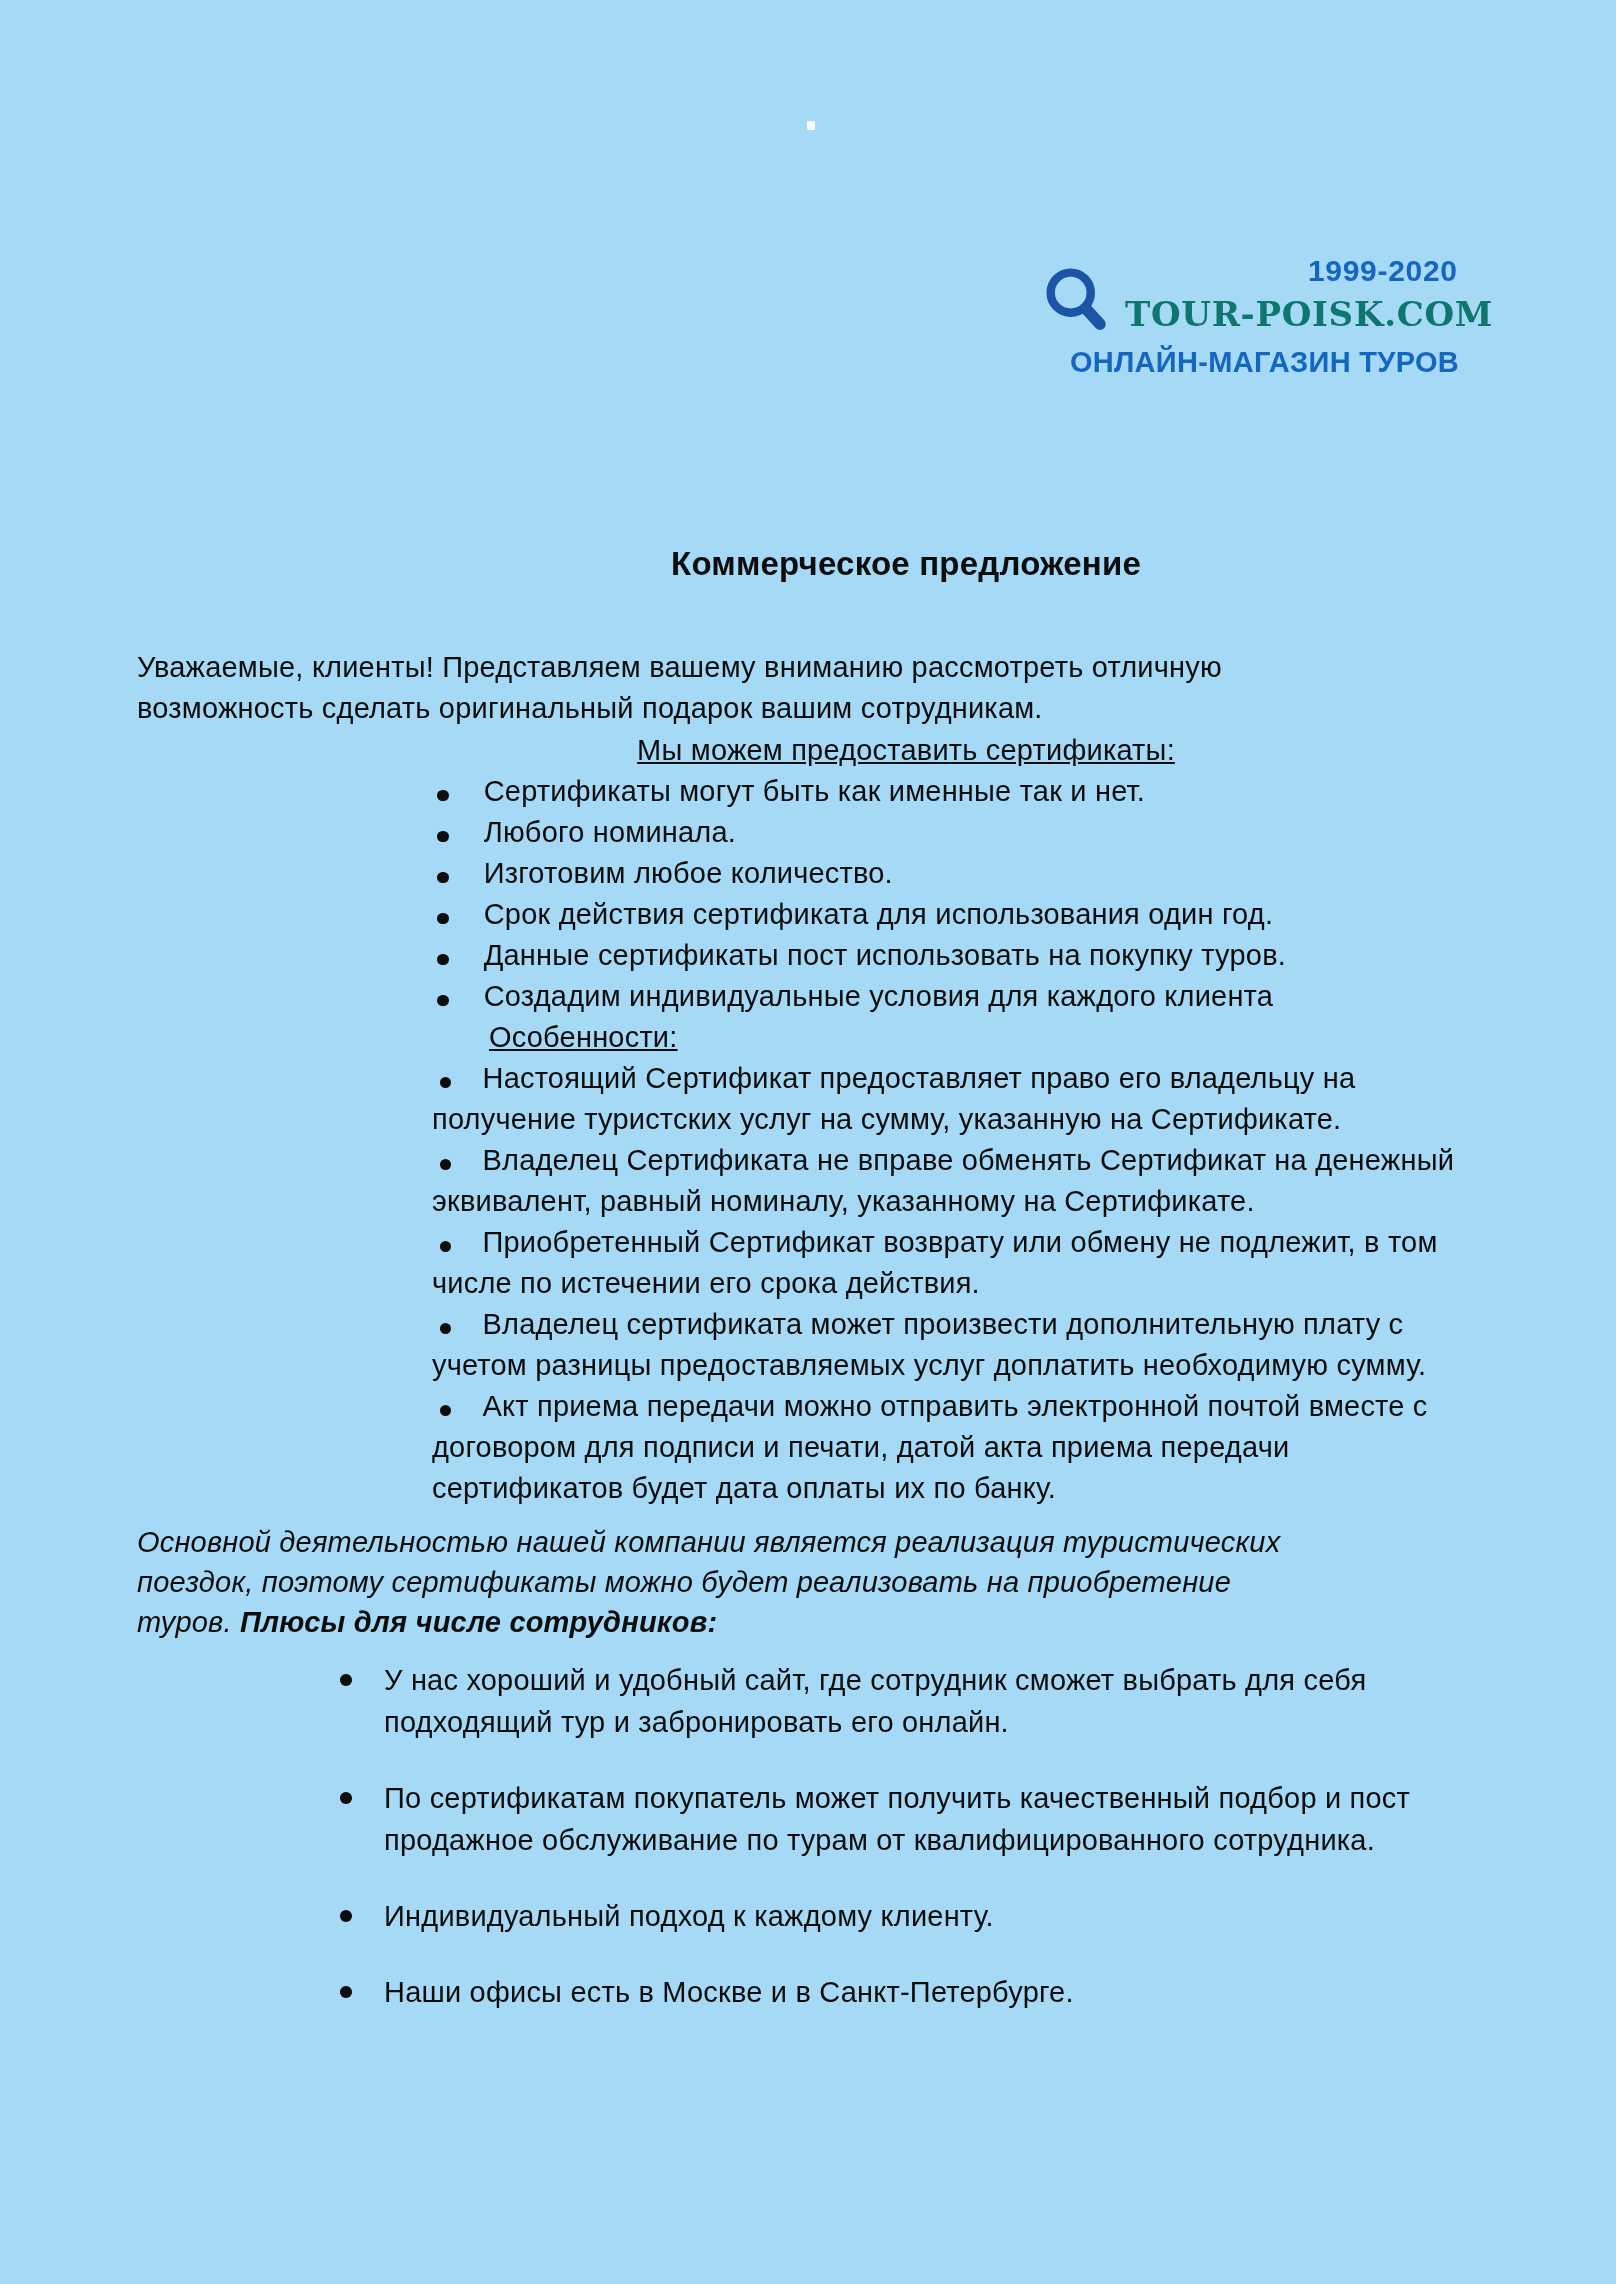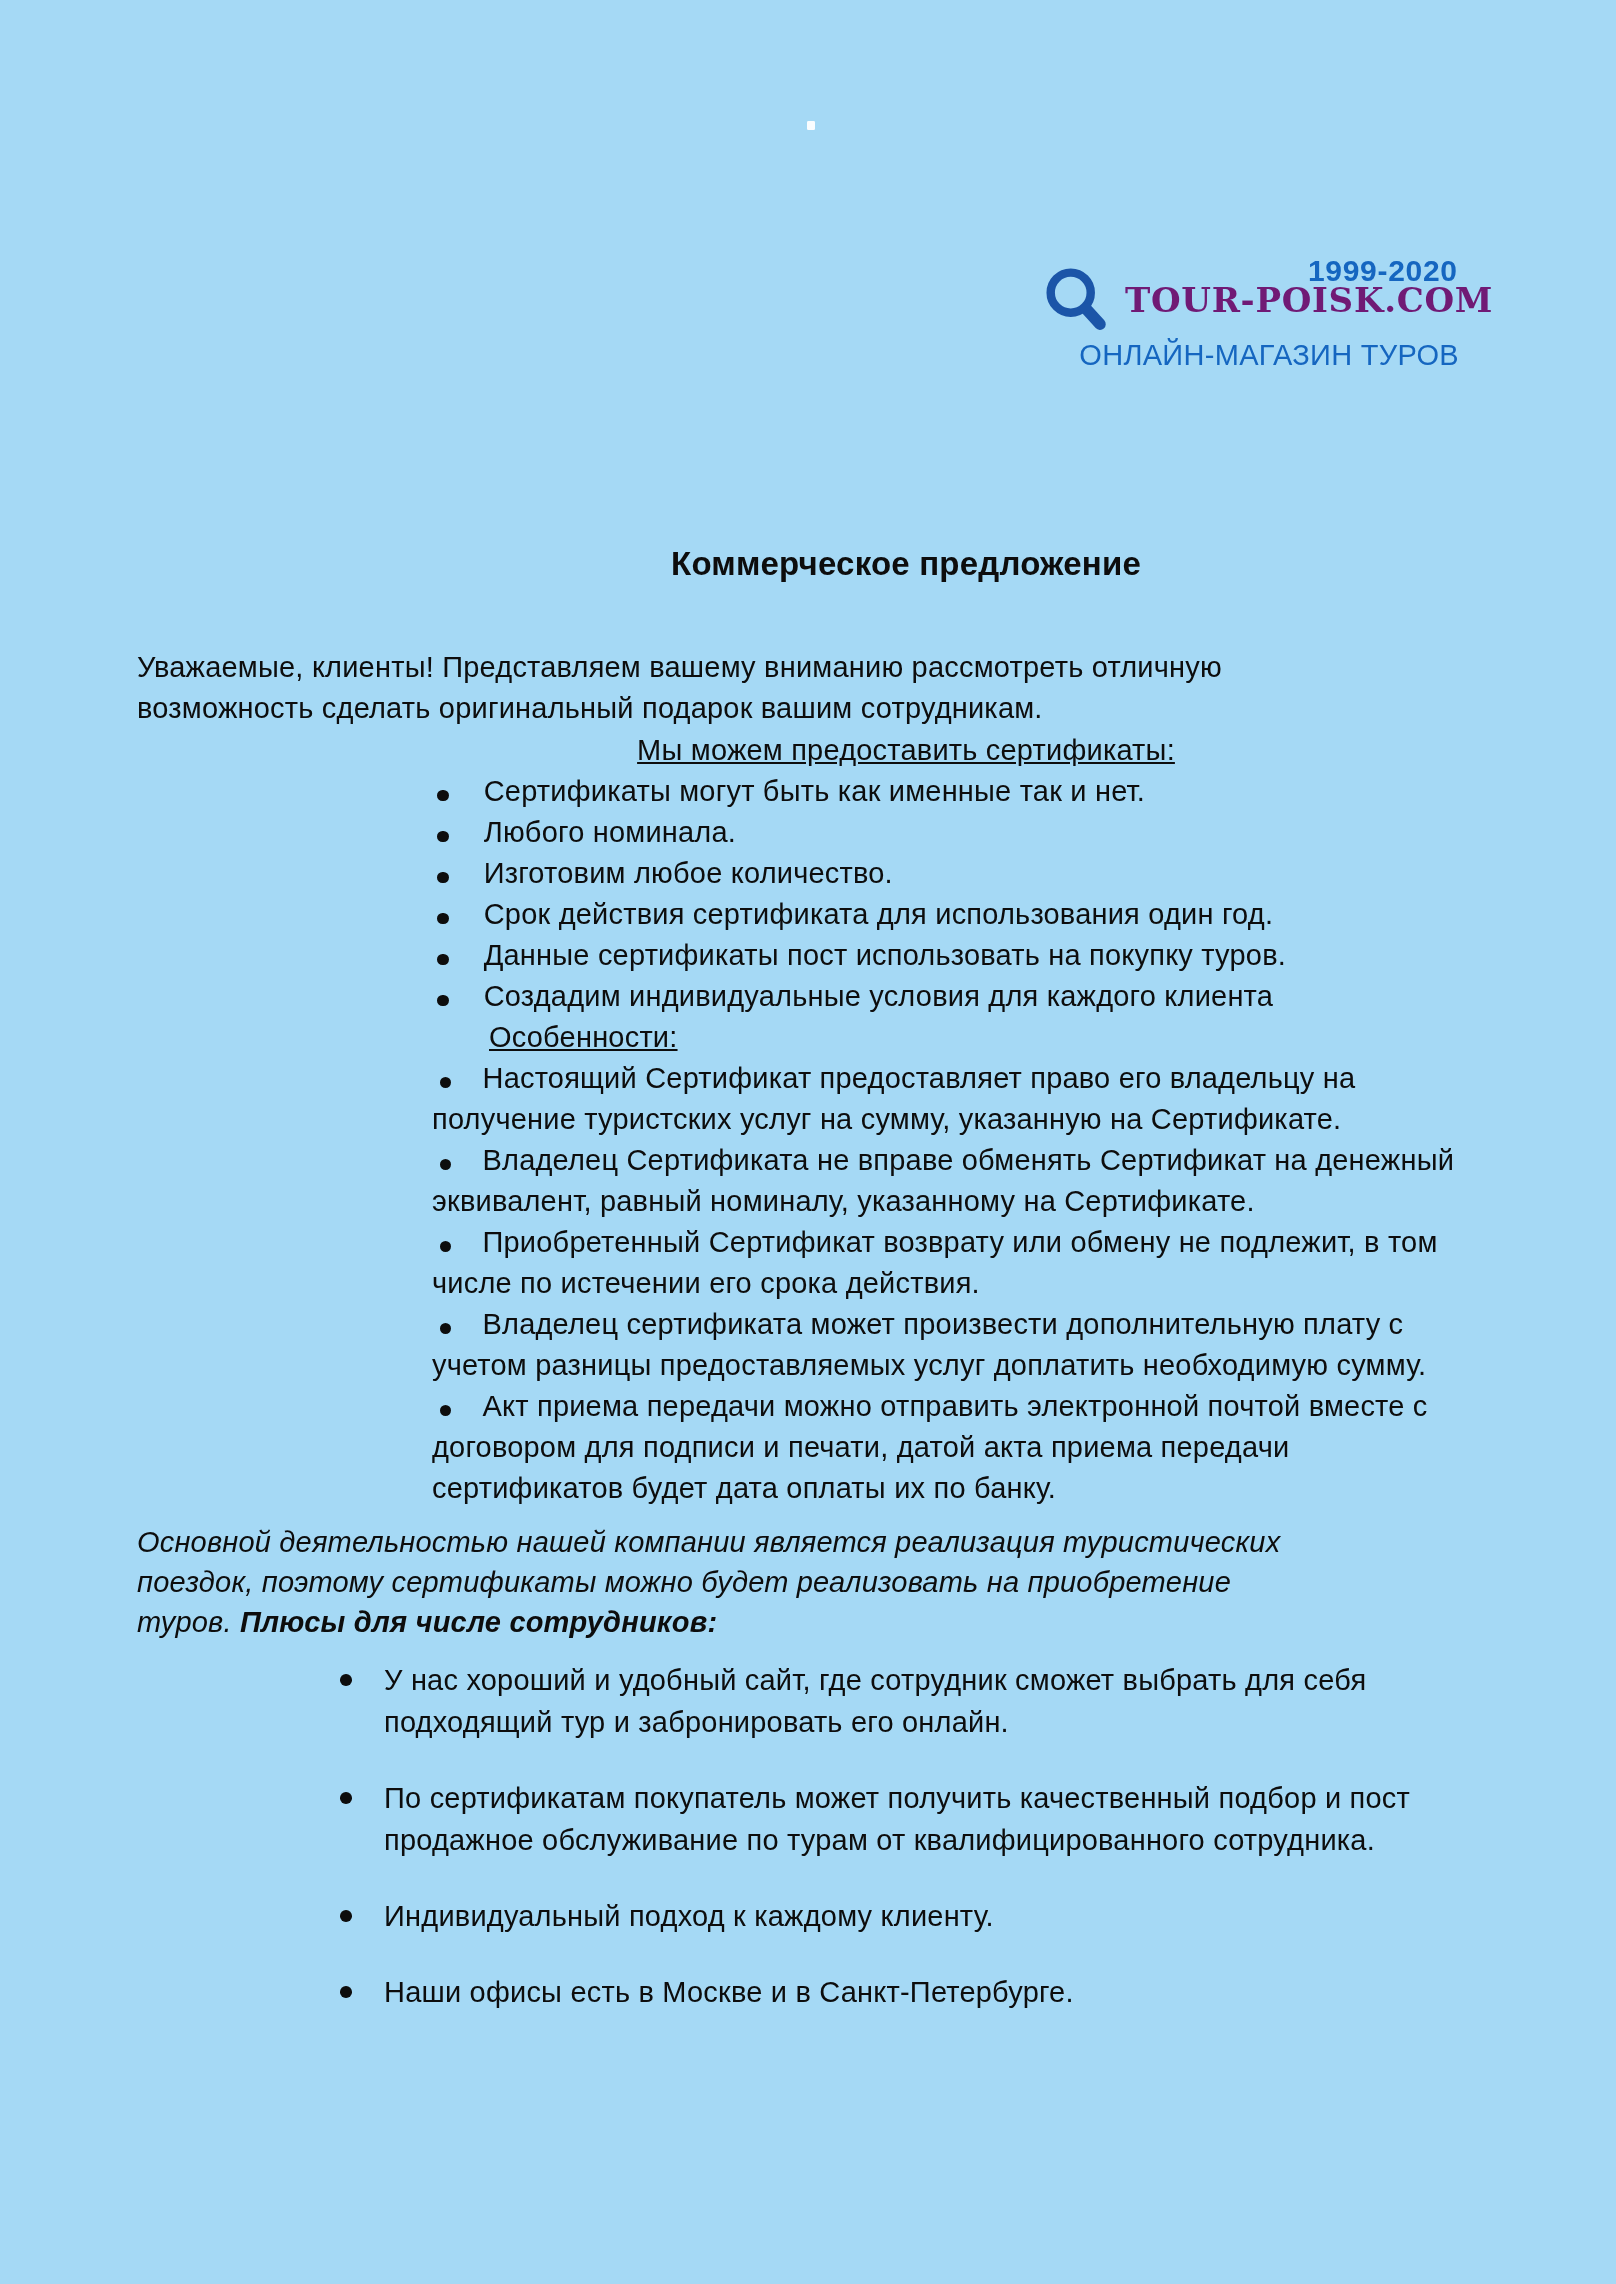--- a/index.html
+++ b/index.html
@@ -29,29 +29,29 @@
   .logo-years {
     position: absolute; right: 1.3px; top: 0;
     font-size: 30px; font-weight: bold;
     color: #1566c0; letter-spacing: 0.7px;
   }
   .logo-icon {
     position: absolute; left: 14.3px; top: 14.3px;
     width: 77px; height: 77px;
   }
   .logo-brand {
-    position: absolute; left: 96px; top: 26px;
+    position: absolute; left: 96px; top: 40px;
     font-family: "DejaVu Serif", serif;
     font-weight: bold; font-size: 34px;
-    color: #701a75; letter-spacing: 0.7px;
+    color: #0f766e; letter-spacing: 0.7px;
     white-space: nowrap;
   }
   .logo-subtitle {
-    position: absolute; right: 0; top: 85px;
-    font-weight: normal; font-size: 29px;
+    position: absolute; right: 0; top: 92px;
+    font-weight: bold; font-size: 29px;
     color: #1566c0; letter-spacing: 0.3px;
     white-space: nowrap;
   }
   
   .content {
     position: absolute; left: 0; top: 0;
     width: 1616px;
     padding: 0 39px 0 137px;
     box-sizing: border-box;
     font-size: 29px; line-height: 41px;

